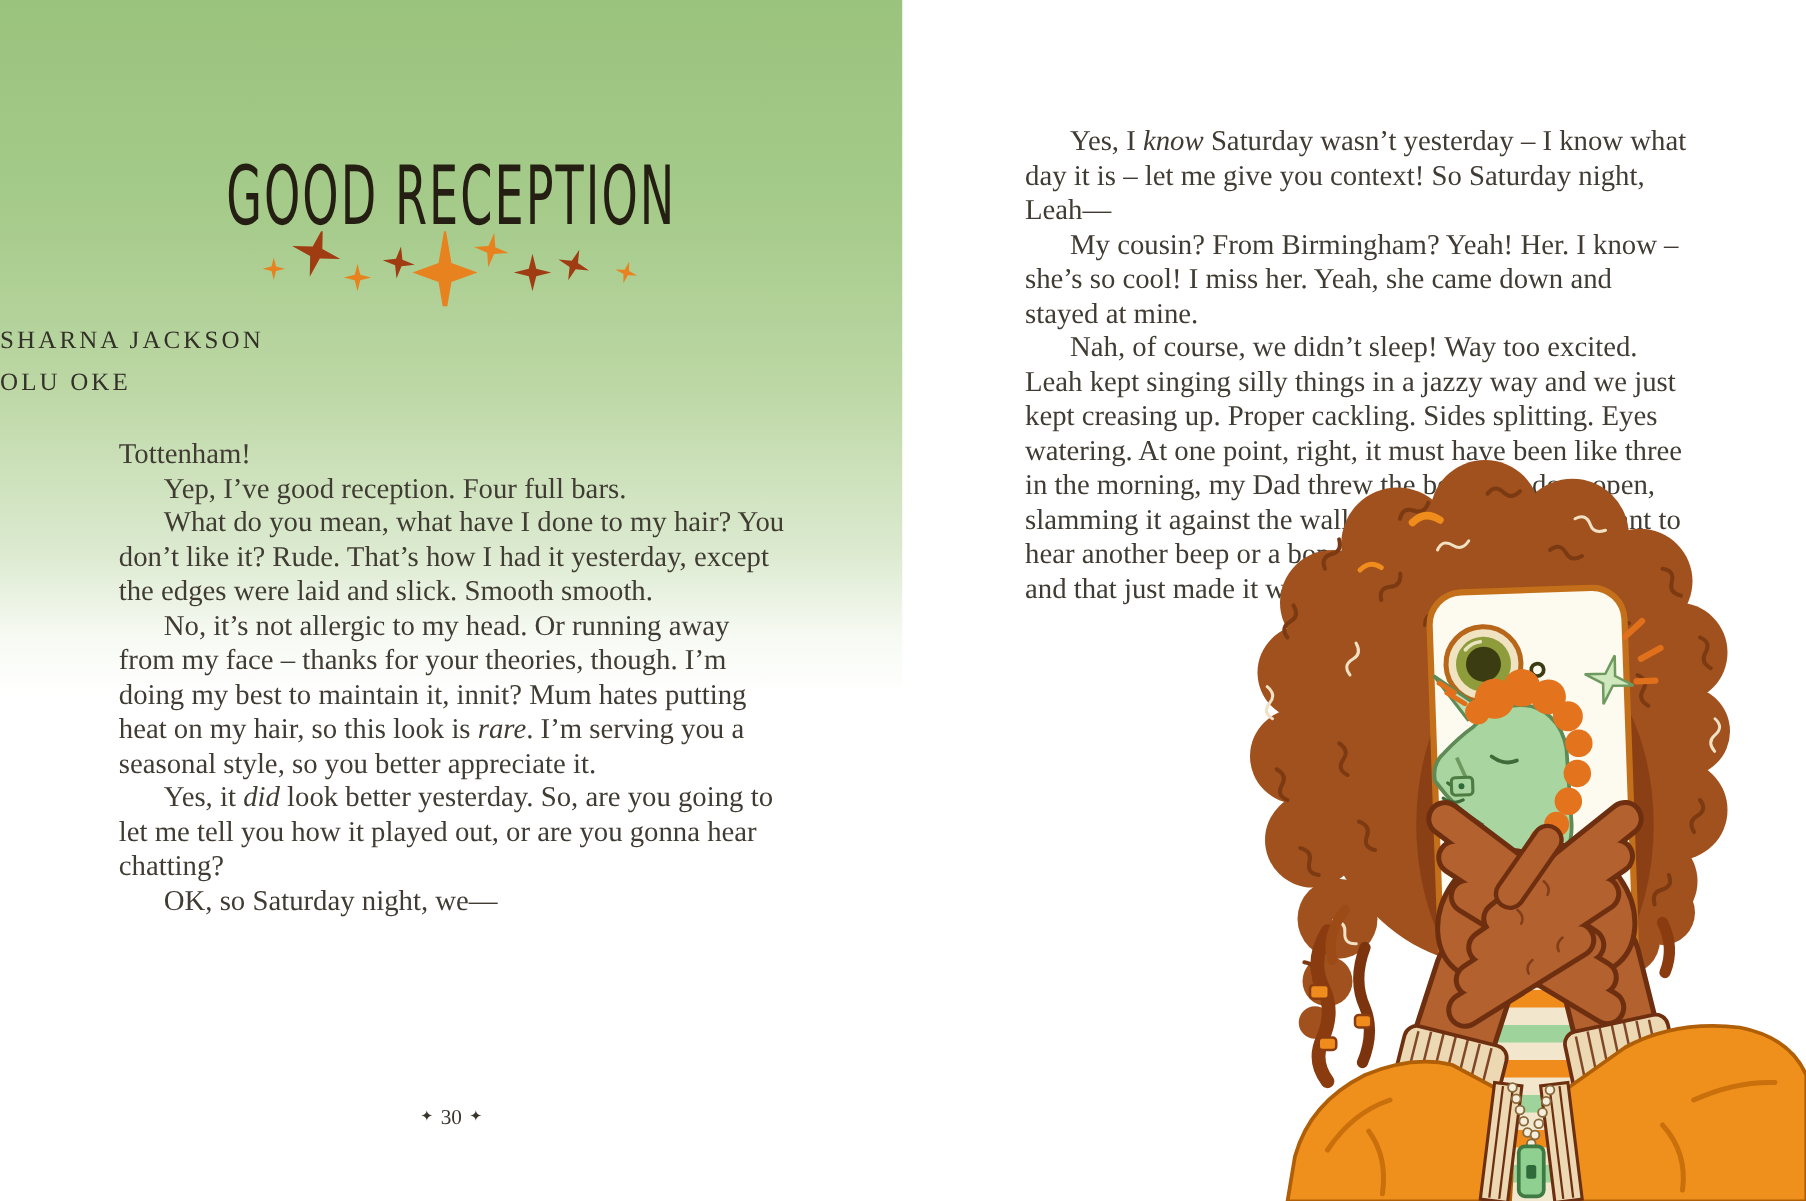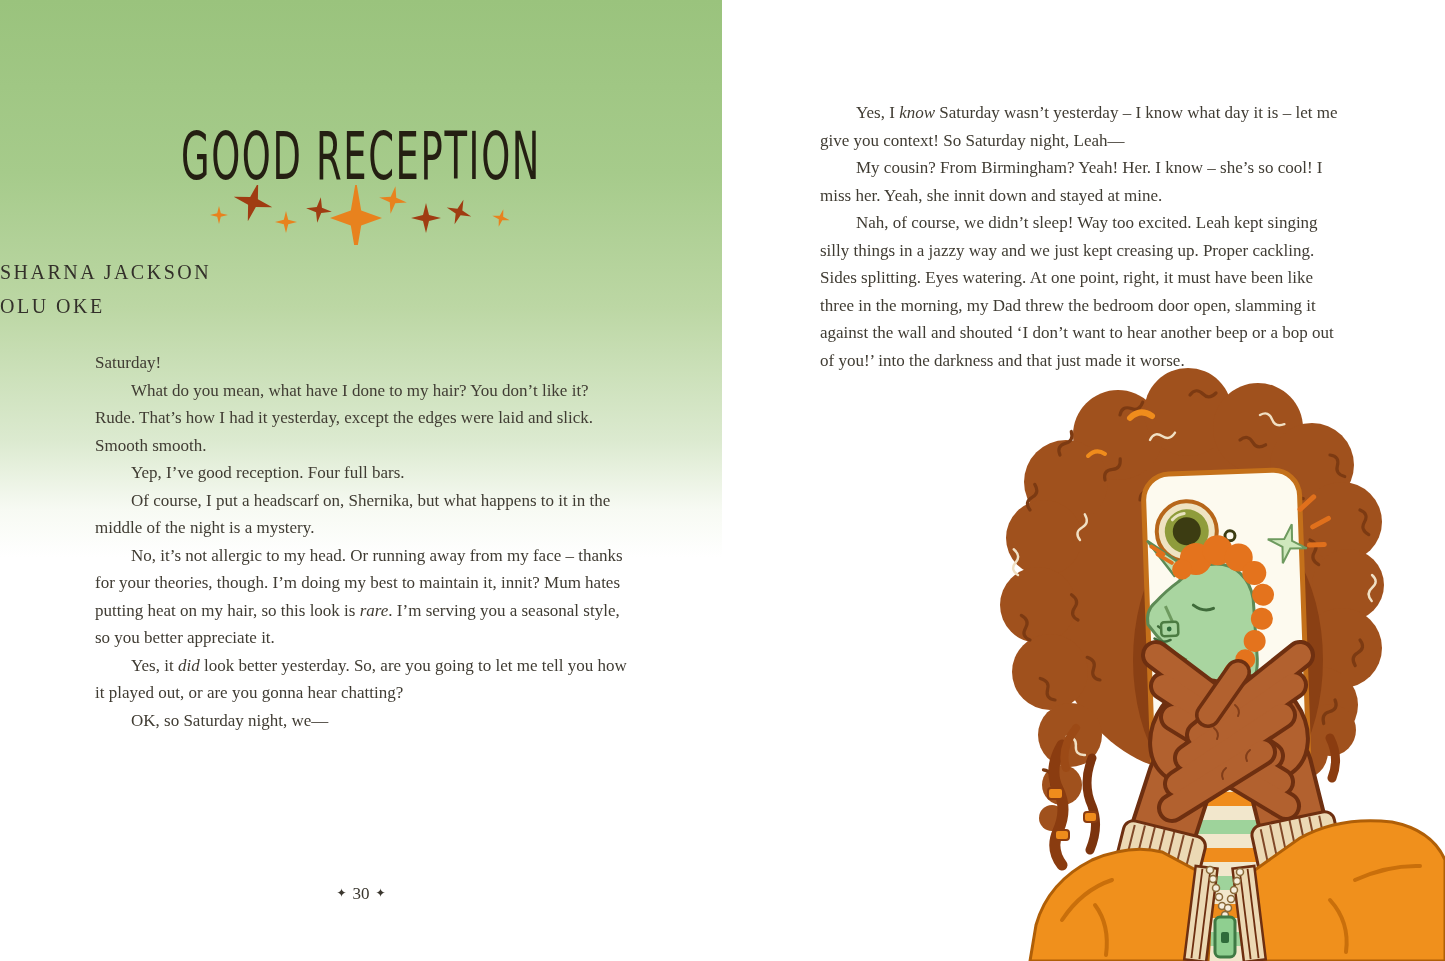--- a/index.html
+++ b/index.html
@@ -12,21 +12,21 @@
     background:linear-gradient(180deg,#9ac37d 0%,#a6cb8b 18%,#bcd7a4 32%,#dcead0 46%,#f7faf3 53%,#ffffff 58%,#ffffff 100%);}
   .right-page{position:absolute;left:722px;top:0;width:723px;height:961px;background:#ffffff;}
 
   .chapter-title{position:absolute;left:0;top:118px;width:722px;text-align:center;
     font-family:"DejaVu Sans", sans-serif;font-size:45px;font-weight:400;letter-spacing:2px;
     color:#241f12;transform:scale(0.82,1.45);transform-origin:50% 0;}
   .stars-svg{position:absolute;left:196px;top:185px;}
   .authors{position:absolute;left:0;top:255px;width:722px;color:#33302a;}
   .author-line{font-size:20px;letter-spacing:2.5px;line-height:34px;}
 
-  .body-text{font-size:17px;line-height:27.5px;color:#403c33;text-align:left;}
+  .body-text{font-size:23px;line-height:27.5px;color:#403c33;text-align:left;}
   .left-text{position:absolute;left:95px;top:349px;width:535px;}
   .right-text{position:absolute;left:820px;top:99px;width:529px;}
   .para{margin:0;text-indent:36px;}
   .para.noindent{text-indent:0;}
   .para em{font-style:italic;}
 
   .illu-float{float:right;width:330px;height:470px;
     shape-outside:polygon(100px 0px,330px 0px,330px 470px,30px 470px,36px 395px,8px 320px,0px 240px,2px 170px,20px 105px,55px 45px);
     shape-margin:8px;}
 
@@ -57,40 +57,39 @@
           <path d="M0 -1 L0.2 -0.2 L1 0 L0.2 0.2 L0 1 L-0.2 0.2 L-1 0 L-0.2 -0.2 Z" transform="translate(305 33) rotate(15) scale(9 9)" fill="#e8821e"></path>
         </g>
     </svg>
 
     <div class="authors">
       <div class="author-line">SHARNA JACKSON</div>
       <div class="author-line">OLU OKE</div>
     </div>
 
     <div class="left-text body-text" id="left-text">
-        <p class="para noindent"><span>Saturday!</span></p>
+        <p class="para noindent"><span>Tottenham!</span></p>
+        <p class="para"><span>Yep, I’ve good reception. Four full bars.</span></p>
         <p class="para"><span>What do you mean, what have I done to my hair? You don’t like it? Rude. That’s how I had it yesterday, except the edges were laid and slick. Smooth smooth.</span></p>
-        <p class="para"><span>Yep, I’ve good reception. Four full bars.</span></p>
-        <p class="para"><span>Of course, I put a headscarf on, Shernika, but what happens to it in the middle of the night is a mystery.</span></p>
         <p class="para"><span>No, it’s not allergic to my head. Or running away from my face – thanks for your theories, though. I’m doing my best to maintain it, innit? Mum hates putting heat on my hair, so this look is </span><em>rare</em><span>. I’m serving you a seasonal style, so you better appreciate it.</span></p>
         <p class="para"><span>Yes, it </span><em>did</em><span> look better yesterday. So, are you going to let me tell you how it played out, or are you gonna hear chatting?</span></p>
         <p class="para"><span>OK, so Saturday night, we—</span></p>
       </div>
 
     <div class="page-number-row">
       <span class="page-star">✦</span><span>30</span><span class="page-star">✦</span>
     </div>
   </div>
 
   <div class="right-page"></div>
 
   <div class="right-text body-text">
     <div id="right-text-top">
         <p class="para"><span>Yes, I </span><em>know</em><span> Saturday wasn’t yesterday – I know what day it is – let me give you context! So Saturday night, Leah—</span></p>
-        <p class="para"><span>My cousin? From Birmingham? Yeah! Her. I know – she’s so cool! I miss her. Yeah, she innit down and stayed at mine.</span></p>
+        <p class="para"><span>My cousin? From Birmingham? Yeah! Her. I know – she’s so cool! I miss her. Yeah, she came down and stayed at mine.</span></p>
         <p class="para"><span>Nah, of course, we didn’t sleep! Way too excited. Leah kept singing silly things in a jazzy way and we just kept creasing up. Proper cackling. Sides splitting. Eyes watering. At one point, right, it must have been like three in the morning, my Dad threw the bedroom door open, slamming it against the wall and shouted ‘I don’t want to hear another beep or a bop out of you!’ into the darkness and that just made it worse.</span></p>
       </div>
     <div id="right-text-wrap">
       <div class="illu-float"></div>
     </div>
   </div>
 
   <svg class="illustration" viewBox="0 0 445 601">
 
     <g>

